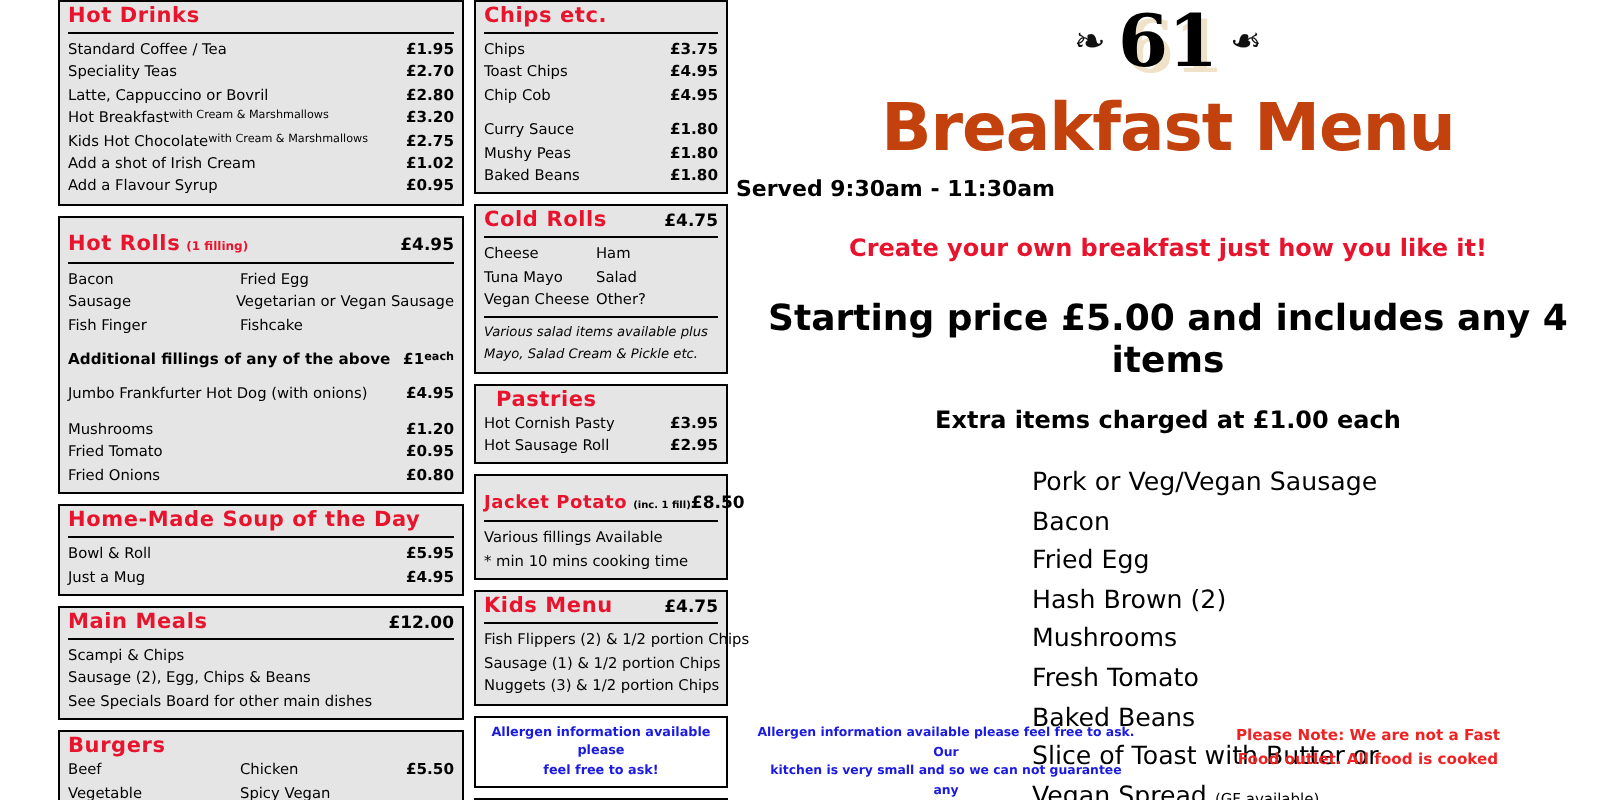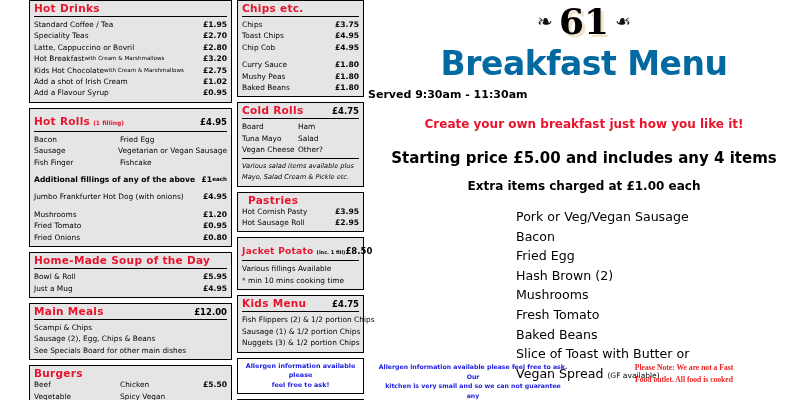--- a/index.html
+++ b/index.html
@@ -114,42 +114,42 @@
     font-size: 36px;
     line-height: 1;
     color: #000;
     text-shadow: 3px 3px 0 #f0e2c8;
     text-align: center;
   }
   .bigtitle {
     text-align: center;
     font-size: 33px;
     font-weight: 700;
-    color: #0369a1;
+    color: #c2410c;
     line-height: 1;
     margin-top: 4px;
     letter-spacing: -0.5px;
   }
   .served {
     text-align: left;
     font-size: 11px;
     font-weight: 700;
     color: #000;
     margin-top: 8px;
   }
   .createline {
     text-align: center;
     font-size: 12px;
     font-weight: 700;
     color: #e8142d;
     margin-top: 16px;
   }
   .startline {
     text-align: center;
-    font-size: 15px;
+    font-size: 18px;
     font-weight: 700;
     color: #000;
     margin-top: 18px;
   }
   .extraline {
     text-align: center;
     font-size: 12px;
     font-weight: 700;
     color: #000000;
     margin-top: 12px;
@@ -166,21 +166,21 @@
   .itemlist li .gf { font-size: 7.5px; }
 
   .footnotes {
     position: absolute;
     left: 0; bottom: 0;
     width: 432px;
     display: flex;
     align-items: flex-start;
   }
   .fn-left { width: 200px; text-align: center; padding-left: 10px; }
-  .fn-right { flex: 1; text-align: center; font-family: Liberation Serif, serif; }
+  .fn-right { flex: 1; text-align: center; }
   .fn-left .t {
     font-size: 6.2px; line-height: 9.4px; font-weight: 700; color: #1a1ae0;
   }
   .fn-right .t {
     font-size: 7.6px; line-height: 11.6px; font-weight: 700; color: #ee2222;
   }
 </style>
 </head>
 <body>
 
@@ -375,21 +375,21 @@
       </div>
     </div>
 
     <div class="card">
       <div class="sec-head">
         <span class="sec-title">Cold Rolls</span>
         <span class="sec-price">£4.75</span>
       </div>
       <div class="hr-thin"></div>
       <div class="row twocol">
-        <span class="c1" style="width:56px">Board</span>
+        <span class="c1" style="width:56px">Cheese</span>
         <span class="c2">Ham</span>
       </div>
       <div class="row twocol">
         <span class="c1" style="width:56px">Tuna Mayo</span>
         <span class="c2">Salad</span>
       </div>
       <div class="row twocol">
         <span class="c1" style="width:56px">Vegan Cheese</span>
         <span class="c2">Other?</span>
       </div>

